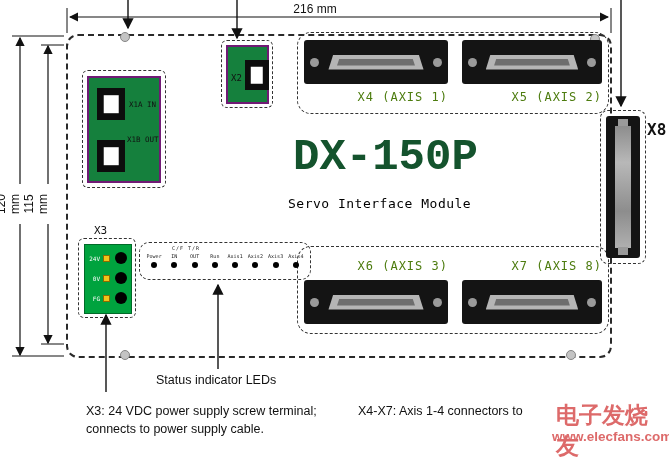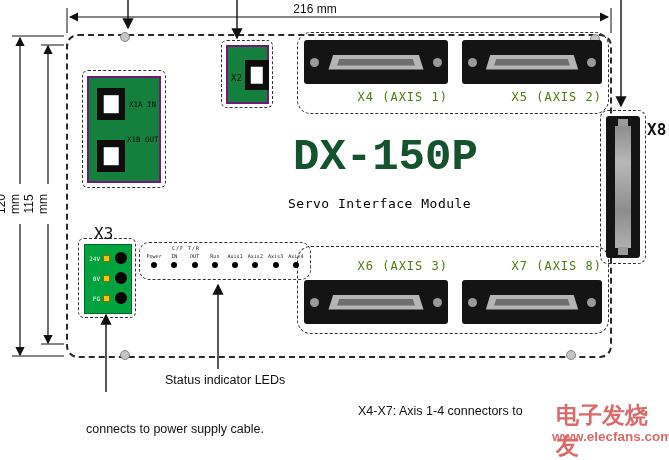--- a/index.html
+++ b/index.html
@@ -169,21 +169,21 @@
   </div>
 
   <div class="abs dashed-box" style="left:600px; top:110px; width:46px; height:154px; border-radius:8px;"></div>
   <div class="conn-v" style="left:606px; top:116px; width:34px; height:142px;">
     <span class="vlug t"></span>
     <div class="vbar"></div>
     <span class="vlug b"></span>
   </div>
   <div class="small-label" style="left:647px; top:120px; font-size:16px; font-weight:bold;">X8</div>
 
-  <div class="small-label" style="left:94px; top:224px; font-size:16px;">X3</div>
+  <div class="small-label" style="left:94px; top:224px; font-size:11px;">X3</div>
   <div class="abs dashed-box" style="left:78px; top:238px; width:58px; height:80px; border-radius:6px;">
     <div class="green-block" style="left:5px; top:5px; width:48px; height:70px;">
       <div class="term-row">
         <span class="term-label">24V</span>
         <span class="term-pin"></span>
         <span class="term-hole"></span>
       </div>
       <div class="term-row">
         <span class="term-label">0V</span>
         <span class="term-pin"></span>
@@ -228,20 +228,21 @@
         <div class="lbl">Axis3</div>
         <div class="dot"></div>
       </div>
       <div class="led-cell">
         <div class="lbl">Axis4</div>
         <div class="dot"></div>
       </div>
     </div>
   </div>
 
-  <div class="abs caption" style="left:165px; top:373px;">Status indicator LEDs</div>
+  <div class="abs caption" style="left:156px; top:373px;">Status indicator LEDs</div>
+  <div class="abs caption" style="left:86px; top:404px;">X3: 24 VDC power supply screw terminal;</div>
   <div class="abs caption" style="left:86px; top:422px;">connects to power supply cable.</div>
   <div class="abs caption" style="left:358px; top:404px;">X4-X7: Axis 1-4 connectors to</div>
 
   <div class="abs wm-name">电子发烧友</div>
   <div class="abs wm-url">www.elecfans.com</div>
 
 </div>
 
 </body></html>

